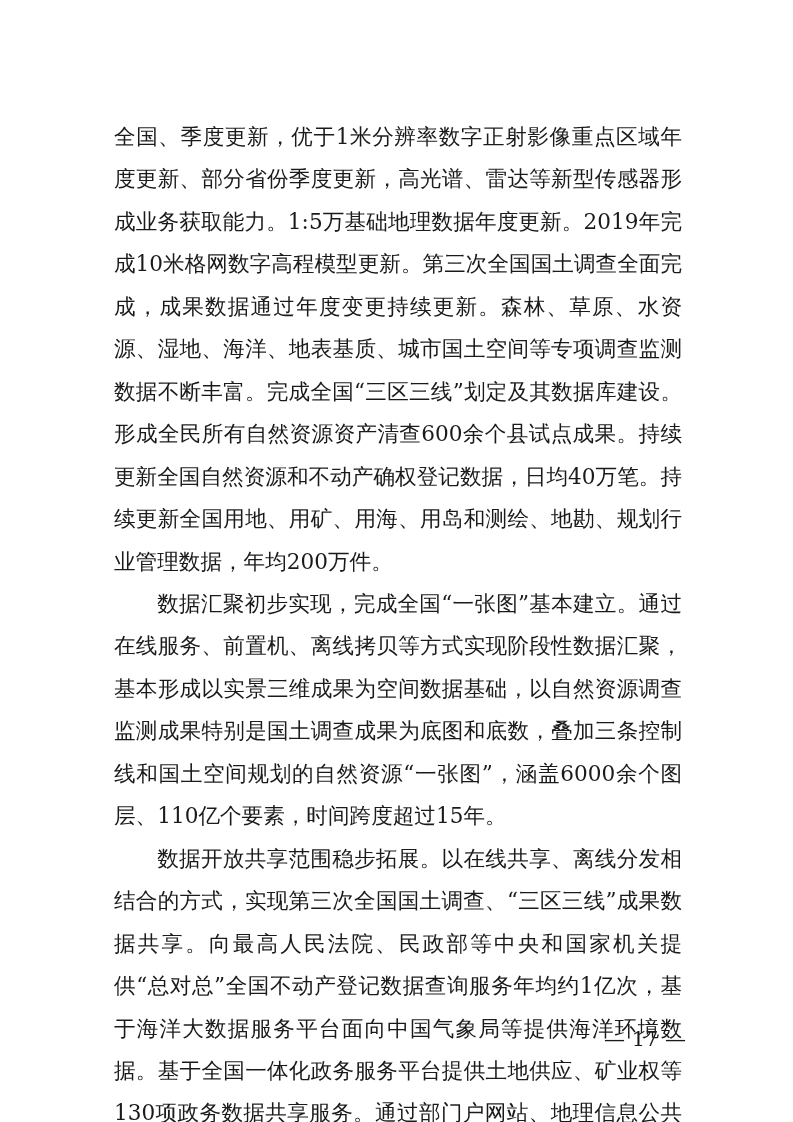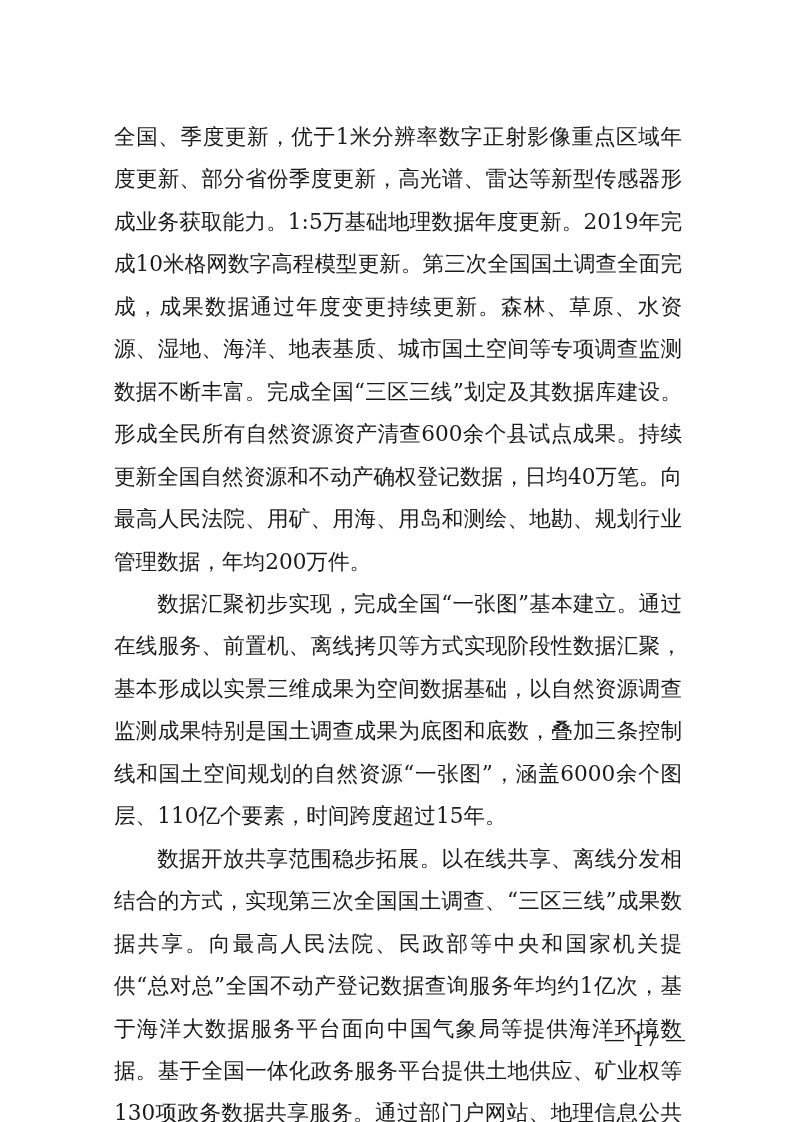--- a/index.html
+++ b/index.html
@@ -15,18 +15,18 @@
     .para.indent { text-indent: 2em; }
     .page-number {
       position: absolute; left: 600px; top: 1024px; width: 90px; text-align: center;
       font-size: 21px; line-height: 30px;
     }
   </style>
 </head>
 <body>
 
 <div class="page-body">
-  <p class="para">全国、季度更新，优于1米分辨率数字正射影像重点区域年度更新、部分省份季度更新，高光谱、雷达等新型传感器形成业务获取能力。1:5万基础地理数据年度更新。2019年完成10米格网数字高程模型更新。第三次全国国土调查全面完成，成果数据通过年度变更持续更新。森林、草原、水资源、湿地、海洋、地表基质、城市国土空间等专项调查监测数据不断丰富。完成全国“三区三线”划定及其数据库建设。形成全民所有自然资源资产清查600余个县试点成果。持续更新全国自然资源和不动产确权登记数据，日均40万笔。向最高人民法院、用矿、用海、用岛和测绘、地勘、规划行业管理数据，年均200万件。</p>
+  <p class="para">全国、季度更新，优于1米分辨率数字正射影像重点区域年度更新、部分省份季度更新，高光谱、雷达等新型传感器形成业务获取能力。1:5万基础地理数据年度更新。2019年完成10米格网数字高程模型更新。第三次全国国土调查全面完成，成果数据通过年度变更持续更新。森林、草原、水资源、湿地、海洋、地表基质、城市国土空间等专项调查监测数据不断丰富。完成全国“三区三线”划定及其数据库建设。形成全民所有自然资源资产清查600余个县试点成果。持续更新全国自然资源和不动产确权登记数据，日均40万笔。持续更新全国用地、用矿、用海、用岛和测绘、地勘、规划行业管理数据，年均200万件。</p>
   <p class="para indent">数据汇聚初步实现，完成全国“一张图”基本建立。通过在线服务、前置机、离线拷贝等方式实现阶段性数据汇聚，基本形成以实景三维成果为空间数据基础，以自然资源调查监测成果特别是国土调查成果为底图和底数，叠加三条控制线和国土空间规划的自然资源“一张图”，涵盖6000余个图层、110亿个要素，时间跨度超过15年。</p>
   <p class="para indent">数据开放共享范围稳步拓展。以在线共享、离线分发相结合的方式，实现第三次全国国土调查、“三区三线”成果数据共享。向最高人民法院、民政部等中央和国家机关提供“总对总”全国不动产登记数据查询服务年均约1亿次，基于海洋大数据服务平台面向中国气象局等提供海洋环境数据。基于全国一体化政务服务平台提供土地供应、矿业权等130项政务数据共享服务。通过部门户网站、地理信息公共服务平台（天地图）、地质云、海洋数据共享服务平台、</p>
 </div>
 
 <div class="page-number">— 17 —</div>
 
 </body></html>

